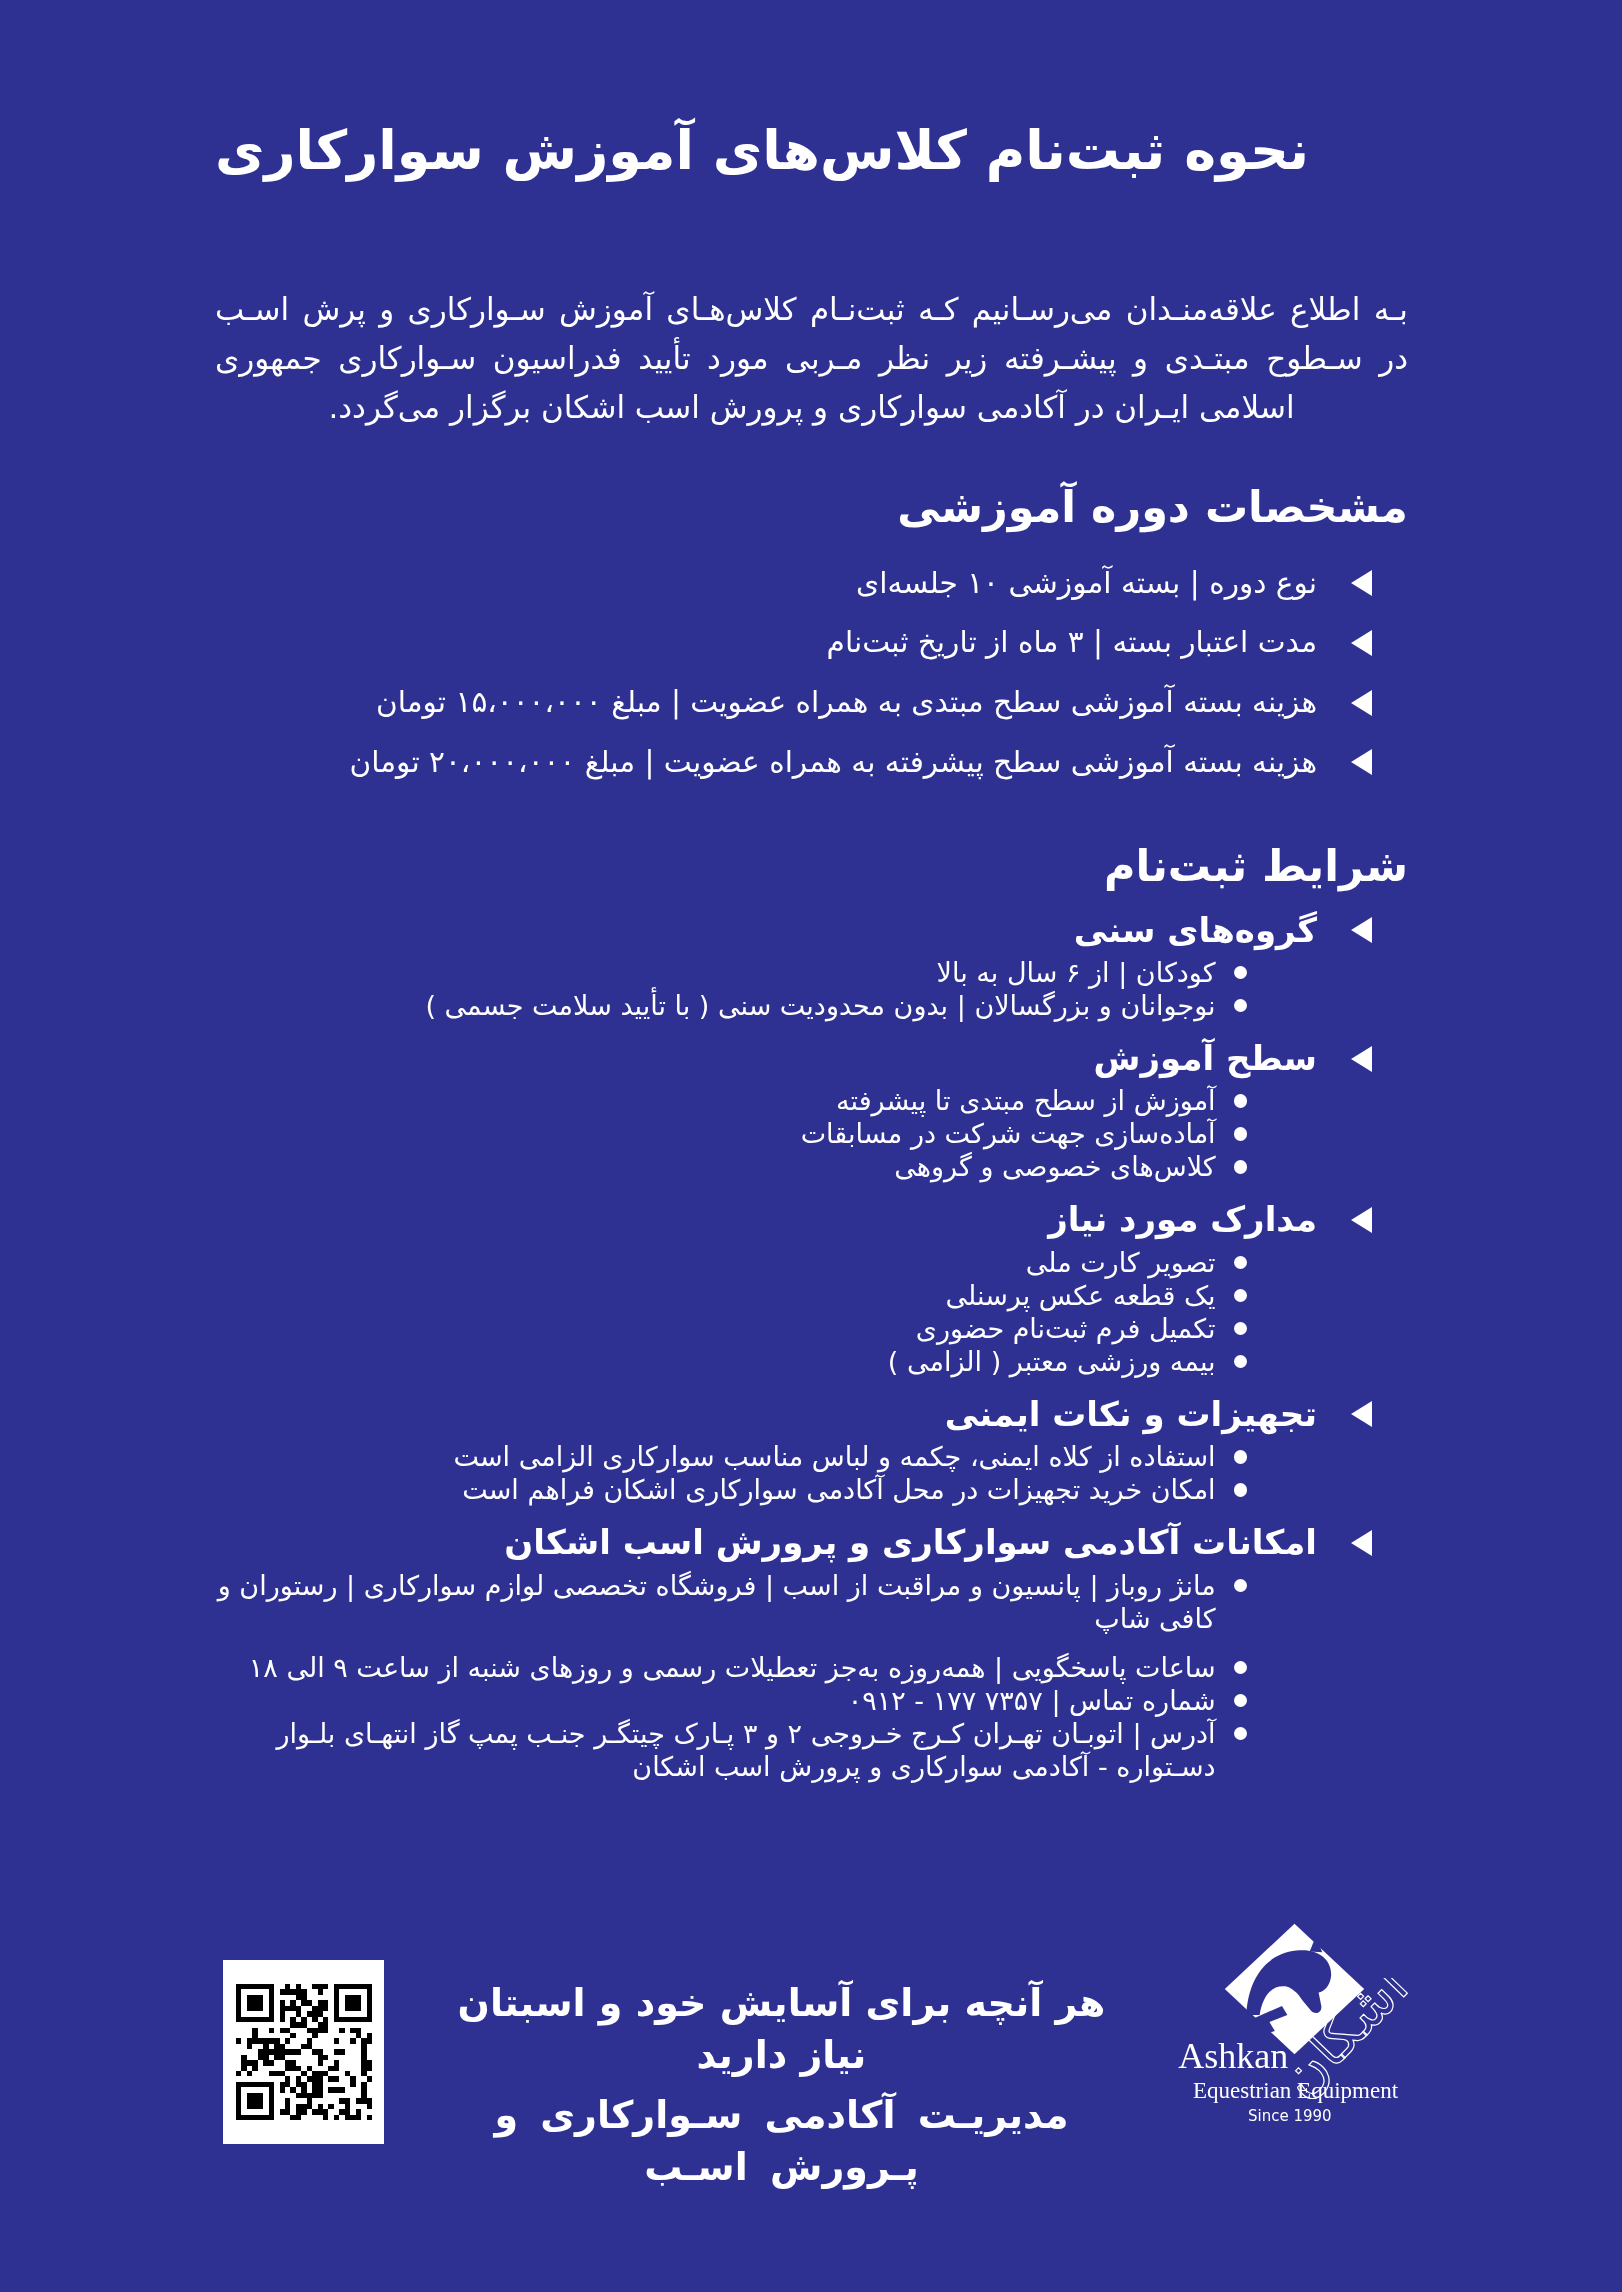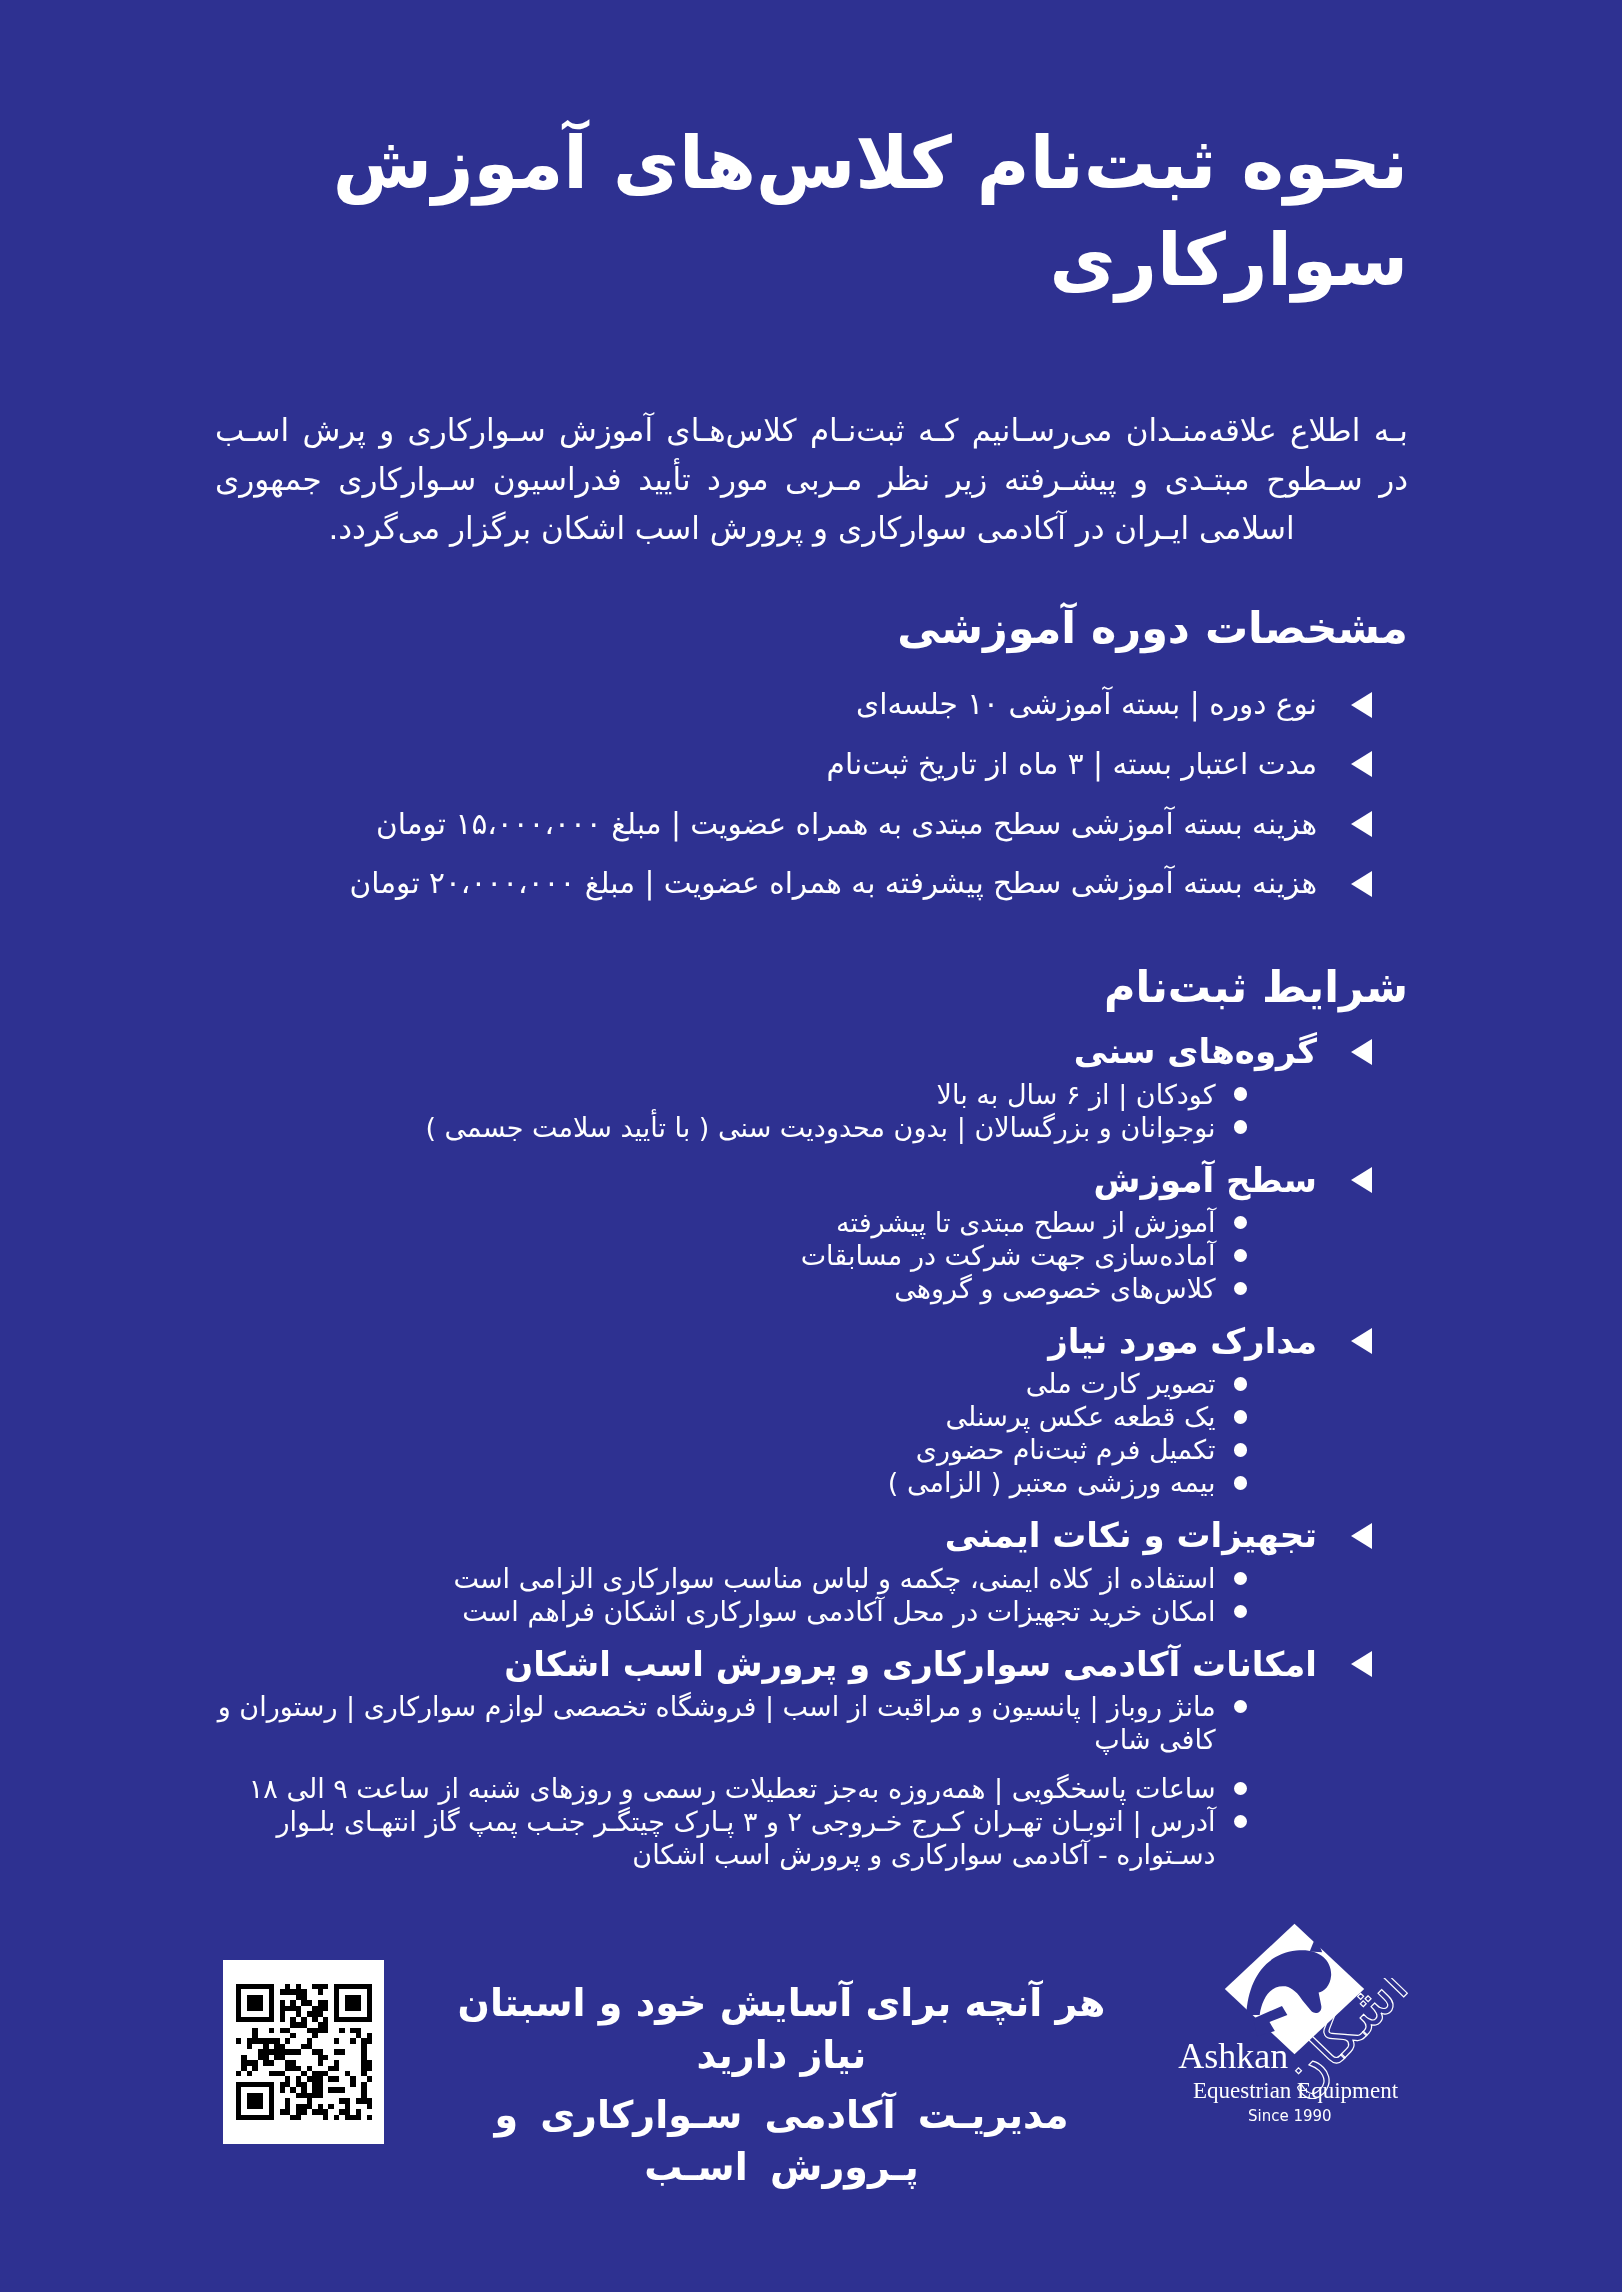--- a/index.html
+++ b/index.html
@@ -7,21 +7,21 @@
   html,body { margin:0; padding:0; }
   body {
     width:1623px; height:2293px; position:relative; overflow:hidden;
     background:var(--bg); color:var(--fg);
     font-family:"DejaVu Sans", sans-serif;
     direction:rtl;
   }
   .content { padding:115px 215px 0 215px; }
 
   h1.title {
-    margin:0; font-size:72px; font-weight:bold; text-align:right; line-height:1.35;
+    margin:0; font-size:54px; font-weight:bold; text-align:left; line-height:1.35;
   }
   p.intro {
     margin:97px 0 0 0; font-size:31px; font-weight:400;
     line-height:49px; text-align:justify; text-align-last:center;
   }
   h2.section-heading {
     margin:47px 0 0 0; font-size:43px; font-weight:bold; line-height:56px; text-align:right;
   }
   h2.section-heading.second { margin-top:56px; }
 
@@ -194,20 +194,24 @@
             <span class="dot"></span>
             <span>مانژ روباز |  پانسیون و مراقبت از اسب | فروشگاه تخصصی لوازم سوارکاری | رستوران و کافی شاپ</span>
           </li>
         </ul>
       </div>
       <div class="subsec">
         <ul class="dot-list">
           <li>
             <span class="dot"></span>
             <span>ساعات پاسخگویی |  همه‌روزه به‌جز تعطیلات رسمی و  روزهای شنبه  از ساعت ۹ الی ۱۸</span>
+          </li>
+          <li>
+            <span class="dot"></span>
+            <span><span>شماره تماس |  </span><span class="phone-ltr">۰۹۱۲ - ۱۷۷ ۷۳۵۷</span></span>
           </li>
           <li>
             <span class="dot"></span>
             <span>آدرس |  اتوبـان تهـران کـرج خـروجی ۲ و ۳ پـارک چیتگـر جنـب پمپ گاز انتهـای بلـوار دسـتواره - آکادمی سوارکاری و پرورش اسب اشکان</span>
           </li>
         </ul>
       </div>
     </div>
 </main>
 

